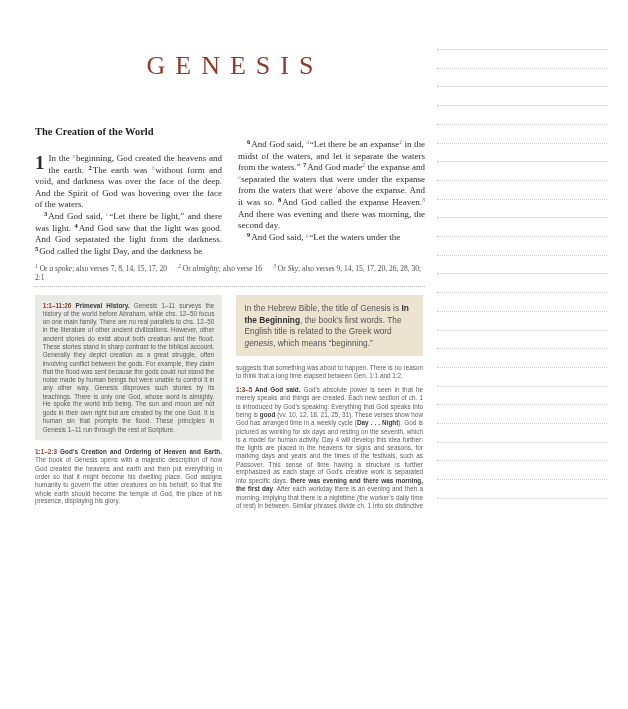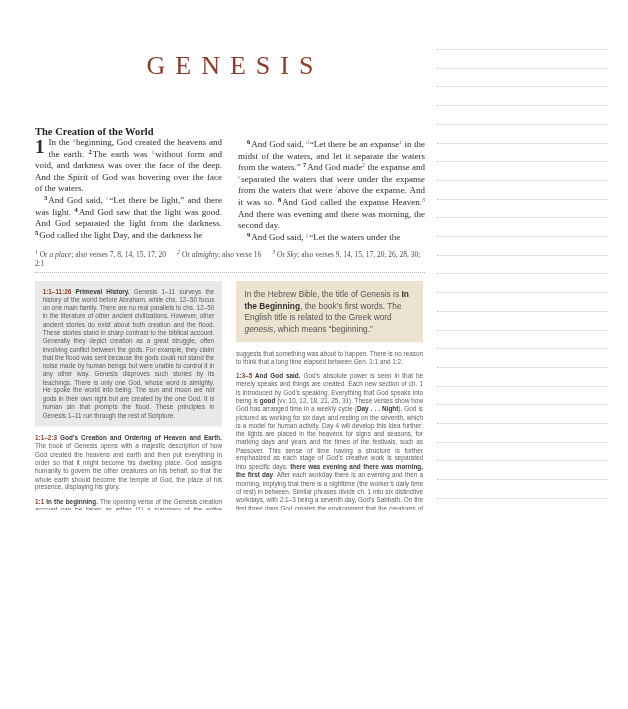--- a/index.html
+++ b/index.html
@@ -18,21 +18,21 @@
   
   .content{position:absolute;left:35px;top:0;width:390px;}
   .book-title{
     font-family:"Liberation Serif",serif;font-weight:400;
     font-size:26px;letter-spacing:10px;padding-left:10px;
     color:var(--accent);text-align:center;margin:51px 0 0 0;
   }
   .bible{display:flex;gap:16px;margin-top:45px;}
   .bcol{width:187px;}
   #bcol-1{padding-top:13px;}
-  .bhead{font-size:10.5px;font-weight:700;color:#1f1f1f;margin:0 0 0 0;}
+  .bhead{font-size:10.5px;font-weight:700;color:#1f1f1f;margin:0 0 16px 0;}
   .bp{margin:0;text-indent:9px;font-size:9px;line-height:11.6px;color:#2e2e2e;text-align:justify;}
   .bp.flush,.bp.hasdrop{text-indent:0;}
   .drop{float:left;font-size:19px;line-height:18px;font-weight:700;color:#2b2b2b;margin:1px 4px 0 0;}
   sup{line-height:0;position:relative;vertical-align:baseline;top:-3px;}
   .bp sup.v{font-size:6.5px;font-weight:700;color:#1a1a1a;margin-right:1px;}
   .bp sup.x{font-size:6px;font-style:italic;color:#9a9a9a;margin-right:0.5px;}
   .bp sup.f{font-size:6px;font-style:italic;color:#666;}
   .footnotes{margin-top:7px;font-size:7.5px;line-height:9px;color:#4c4c4c;}
   .footnotes sup.f{font-size:5.5px;font-style:italic;color:#555;}
   .notes-sep{border-top:1px dotted #b5b5b5;margin-top:4px;}
@@ -113,21 +113,21 @@
         <h2 class="bhead">The Creation of the World</h2>
       <p class="bp hasdrop"><span class="drop">1</span>In the <sup class="x">a</sup>beginning, God created the heavens and the earth. <sup class="v">2</sup>The earth was <sup class="x">b</sup>without form and void, and darkness was over the face of the deep. And the Spirit of God was hovering over the face of the waters.</p>
           <p class="bp"><sup class="v">3</sup>And God said, <sup class="x">c</sup>“Let there be light,” and there was light. <sup class="v">4</sup>And God saw that the light was good. And God separated the light from the darkness. <sup class="v">5</sup>God called the light Day, and the darkness he</p>
         </div>
       <div class="bcol" id="bcol-1">
           <p class="bp"><sup class="v">6</sup>And God said, <sup class="x">d</sup>“Let there be an expanse<sup class="f">1</sup> in the midst of the waters, and let it separate the waters from the waters.” <sup class="v">7</sup>And God made<sup class="f">2</sup> the expanse and <sup class="x">e</sup>separated the waters that were under the expanse from the waters that were <sup class="x">f</sup>above the expanse. And it was so. <sup class="v">8</sup>And God called the expanse Heaven.<sup class="f">3</sup> And there was evening and there was morning, the second day.</p>
           <p class="bp"><sup class="v">9</sup>And God said, <sup class="x">g</sup>“Let the waters under the</p>
         </div>
     </div>
 
-    <div class="footnotes" id="footnotes"><sup class="f">1</sup> Or <i>a place</i>; also verses 7, 8, 14, 15, 17, 20   <sup class="f">2</sup> Or <i>almighty</i>; also verse 16   <sup class="f">3</sup> Or <i>Sky</i>; also verses 9, 14, 15, 17, 20, 26, 28, 30; 2:1</div>
+    <div class="footnotes" id="footnotes"><sup class="f">1</sup> Or <i>a spoke</i>; also verses 7, 8, 14, 15, 17, 20   <sup class="f">2</sup> Or <i>almighty</i>; also verse 16   <sup class="f">3</sup> Or <i>Sky</i>; also verses 9, 14, 15, 17, 20, 26, 28, 30; 2:1</div>
     <div class="notes-sep"></div>
 
     <div class="notes">
       <div class="ncol">
         <div class="nin" id="ncol-left">
             <div class="note box-gray">
               <p><span class="ref">1:1–11:26 </span><span class="ttl">Primeval History. </span>Genesis 1–11 surveys the history of the world before Abraham, while chs. 12–50 focus on one main family. There are no real parallels to chs. 12–50 in the literature of other ancient civilizations. However, other ancient stories do exist about both creation and the flood. These stories stand in sharp contrast to the biblical account. Generally they depict creation as a great struggle, often involving conflict between the gods. For example, they claim that the flood was sent because the gods could not stand the noise made by human beings but were unable to control it in any other way. Genesis disproves such stories by its teachings. There is only one God, whose word is almighty. He spoke the world into being. The sun and moon are not gods in their own right but are created by the one God. It is human sin that prompts the flood. These principles in Genesis 1–11 run through the rest of Scripture.</p>
             </div>
             <div class="note">
               <p><span class="ref">1:1–2:3 </span><span class="ttl">God’s Creation and Ordering of Heaven and Earth. </span>The book of Genesis opens with a majestic description of how God created the heavens and earth and then put everything in order so that it might become his dwelling place. God assigns humanity to govern the other creatures on his behalf, so that the whole earth should become the temple of God, the place of his presence, displaying his glory.</p>

